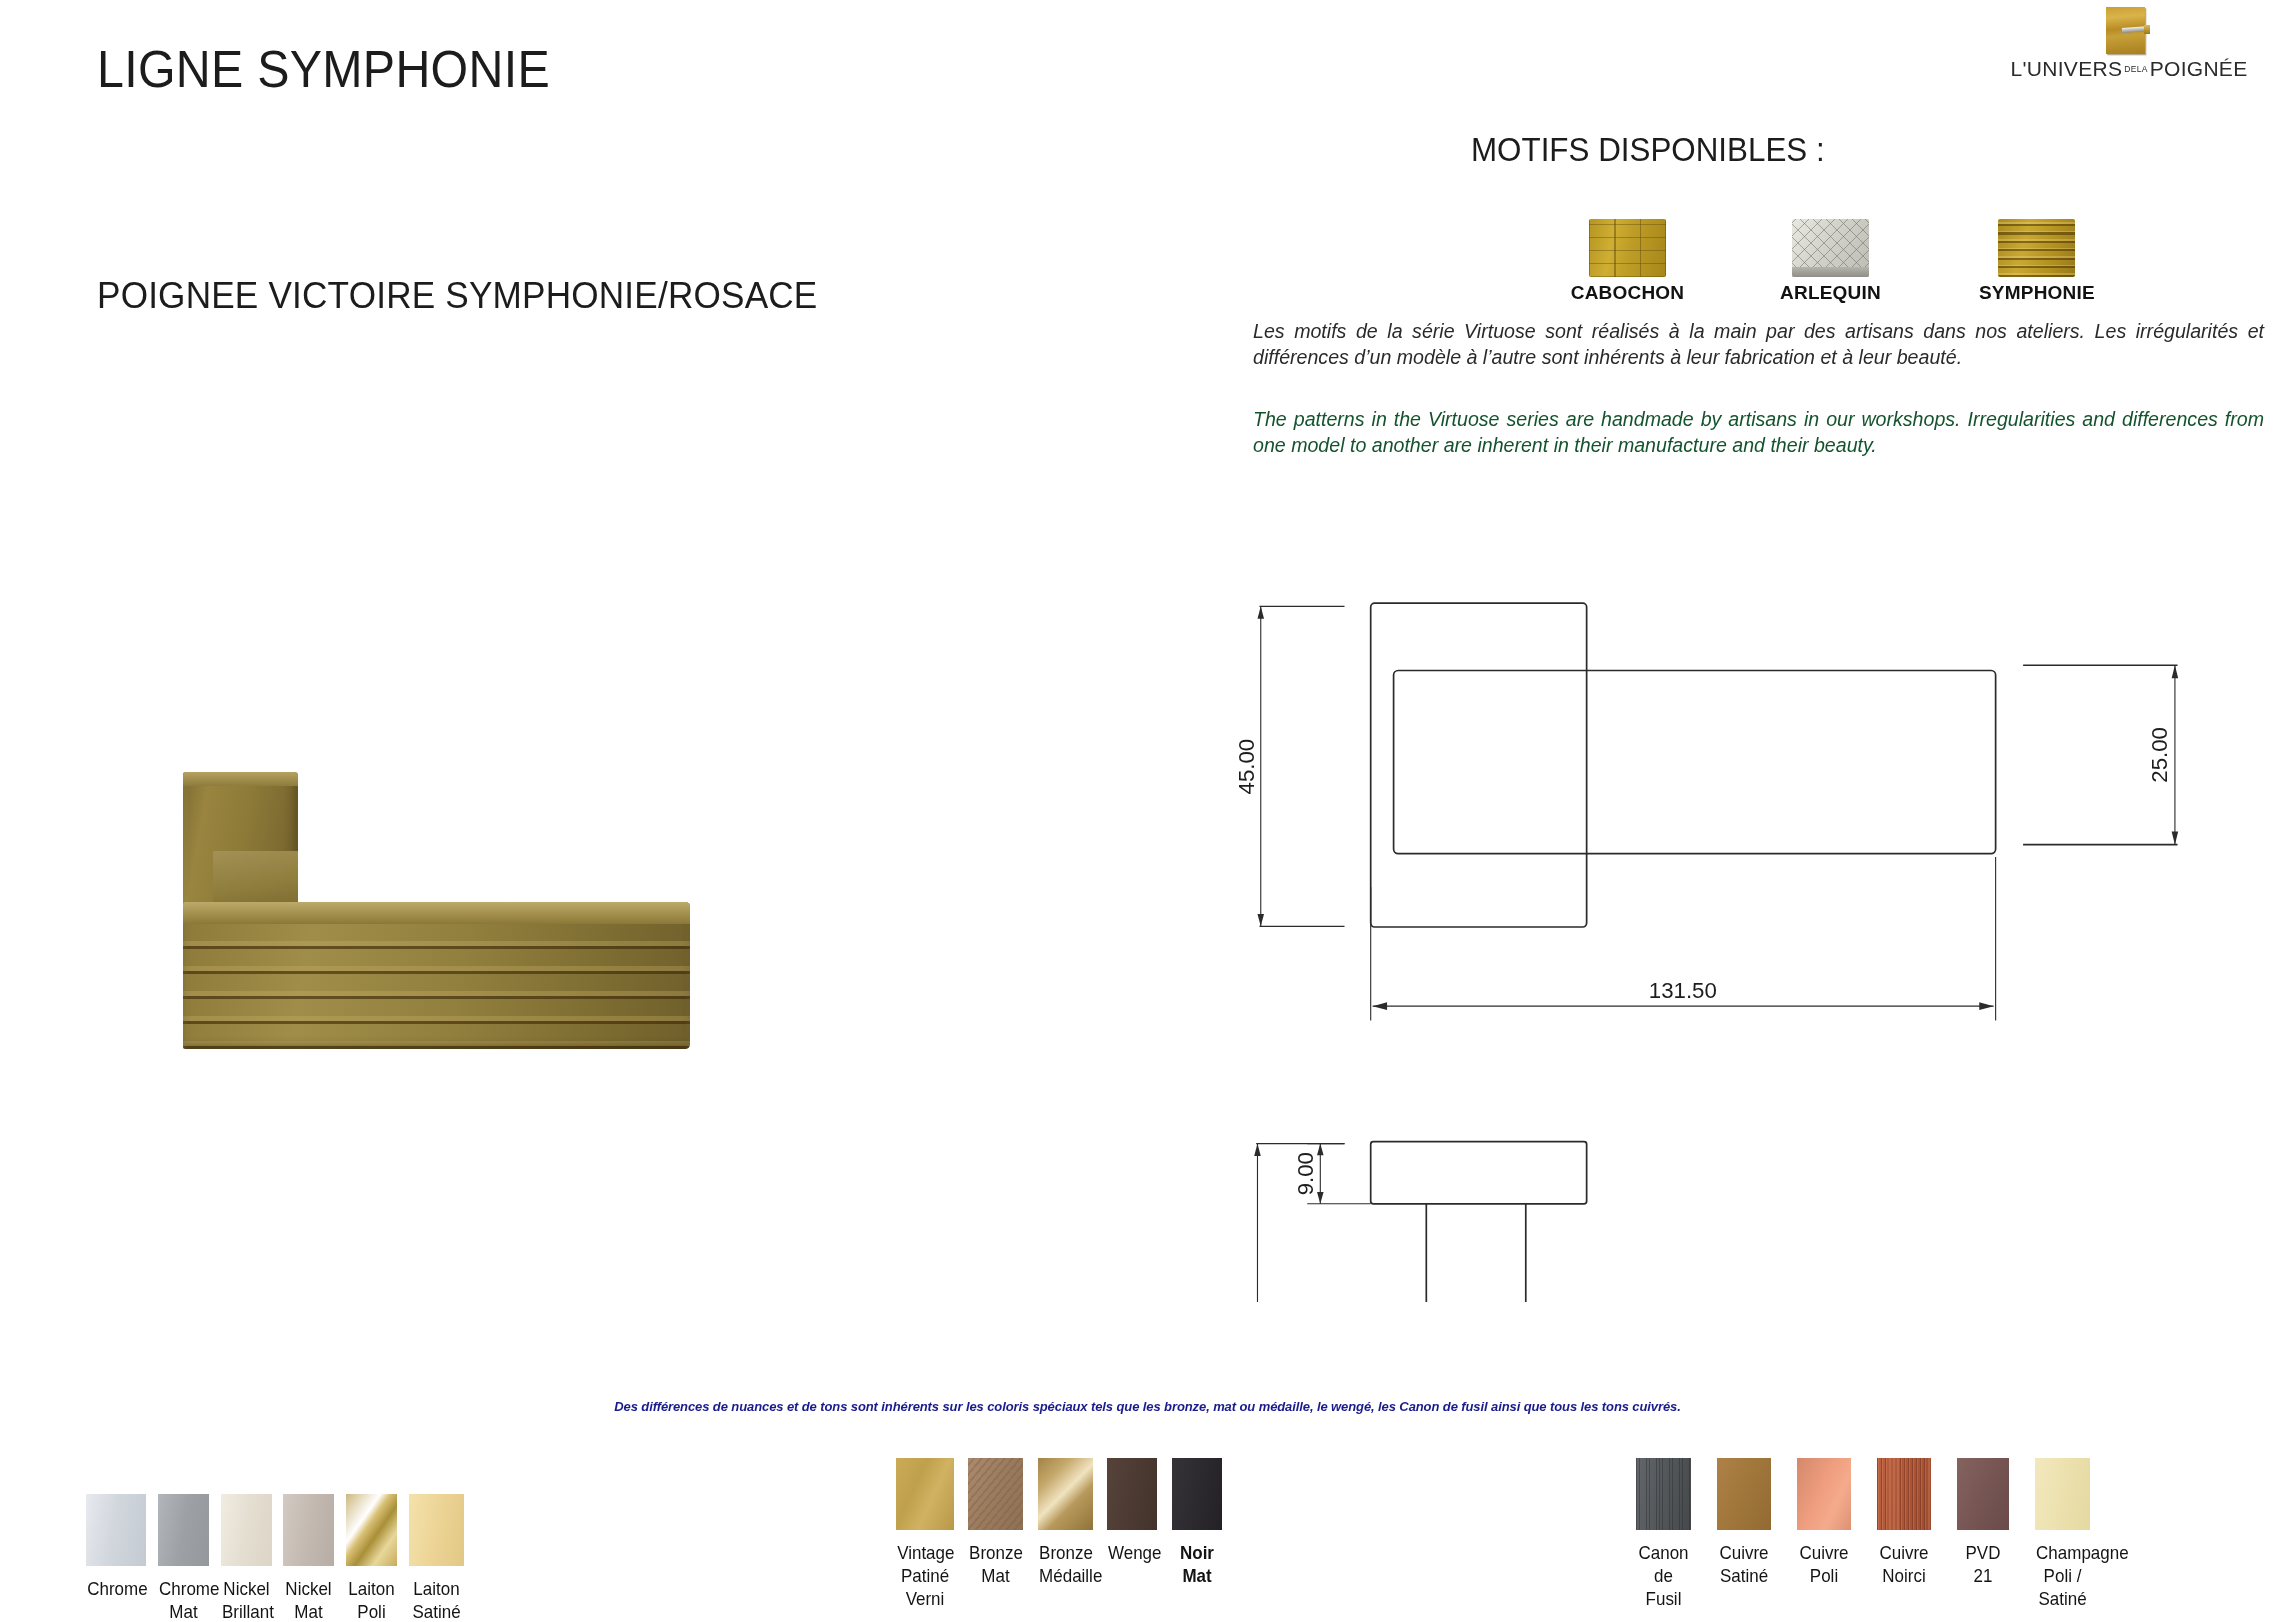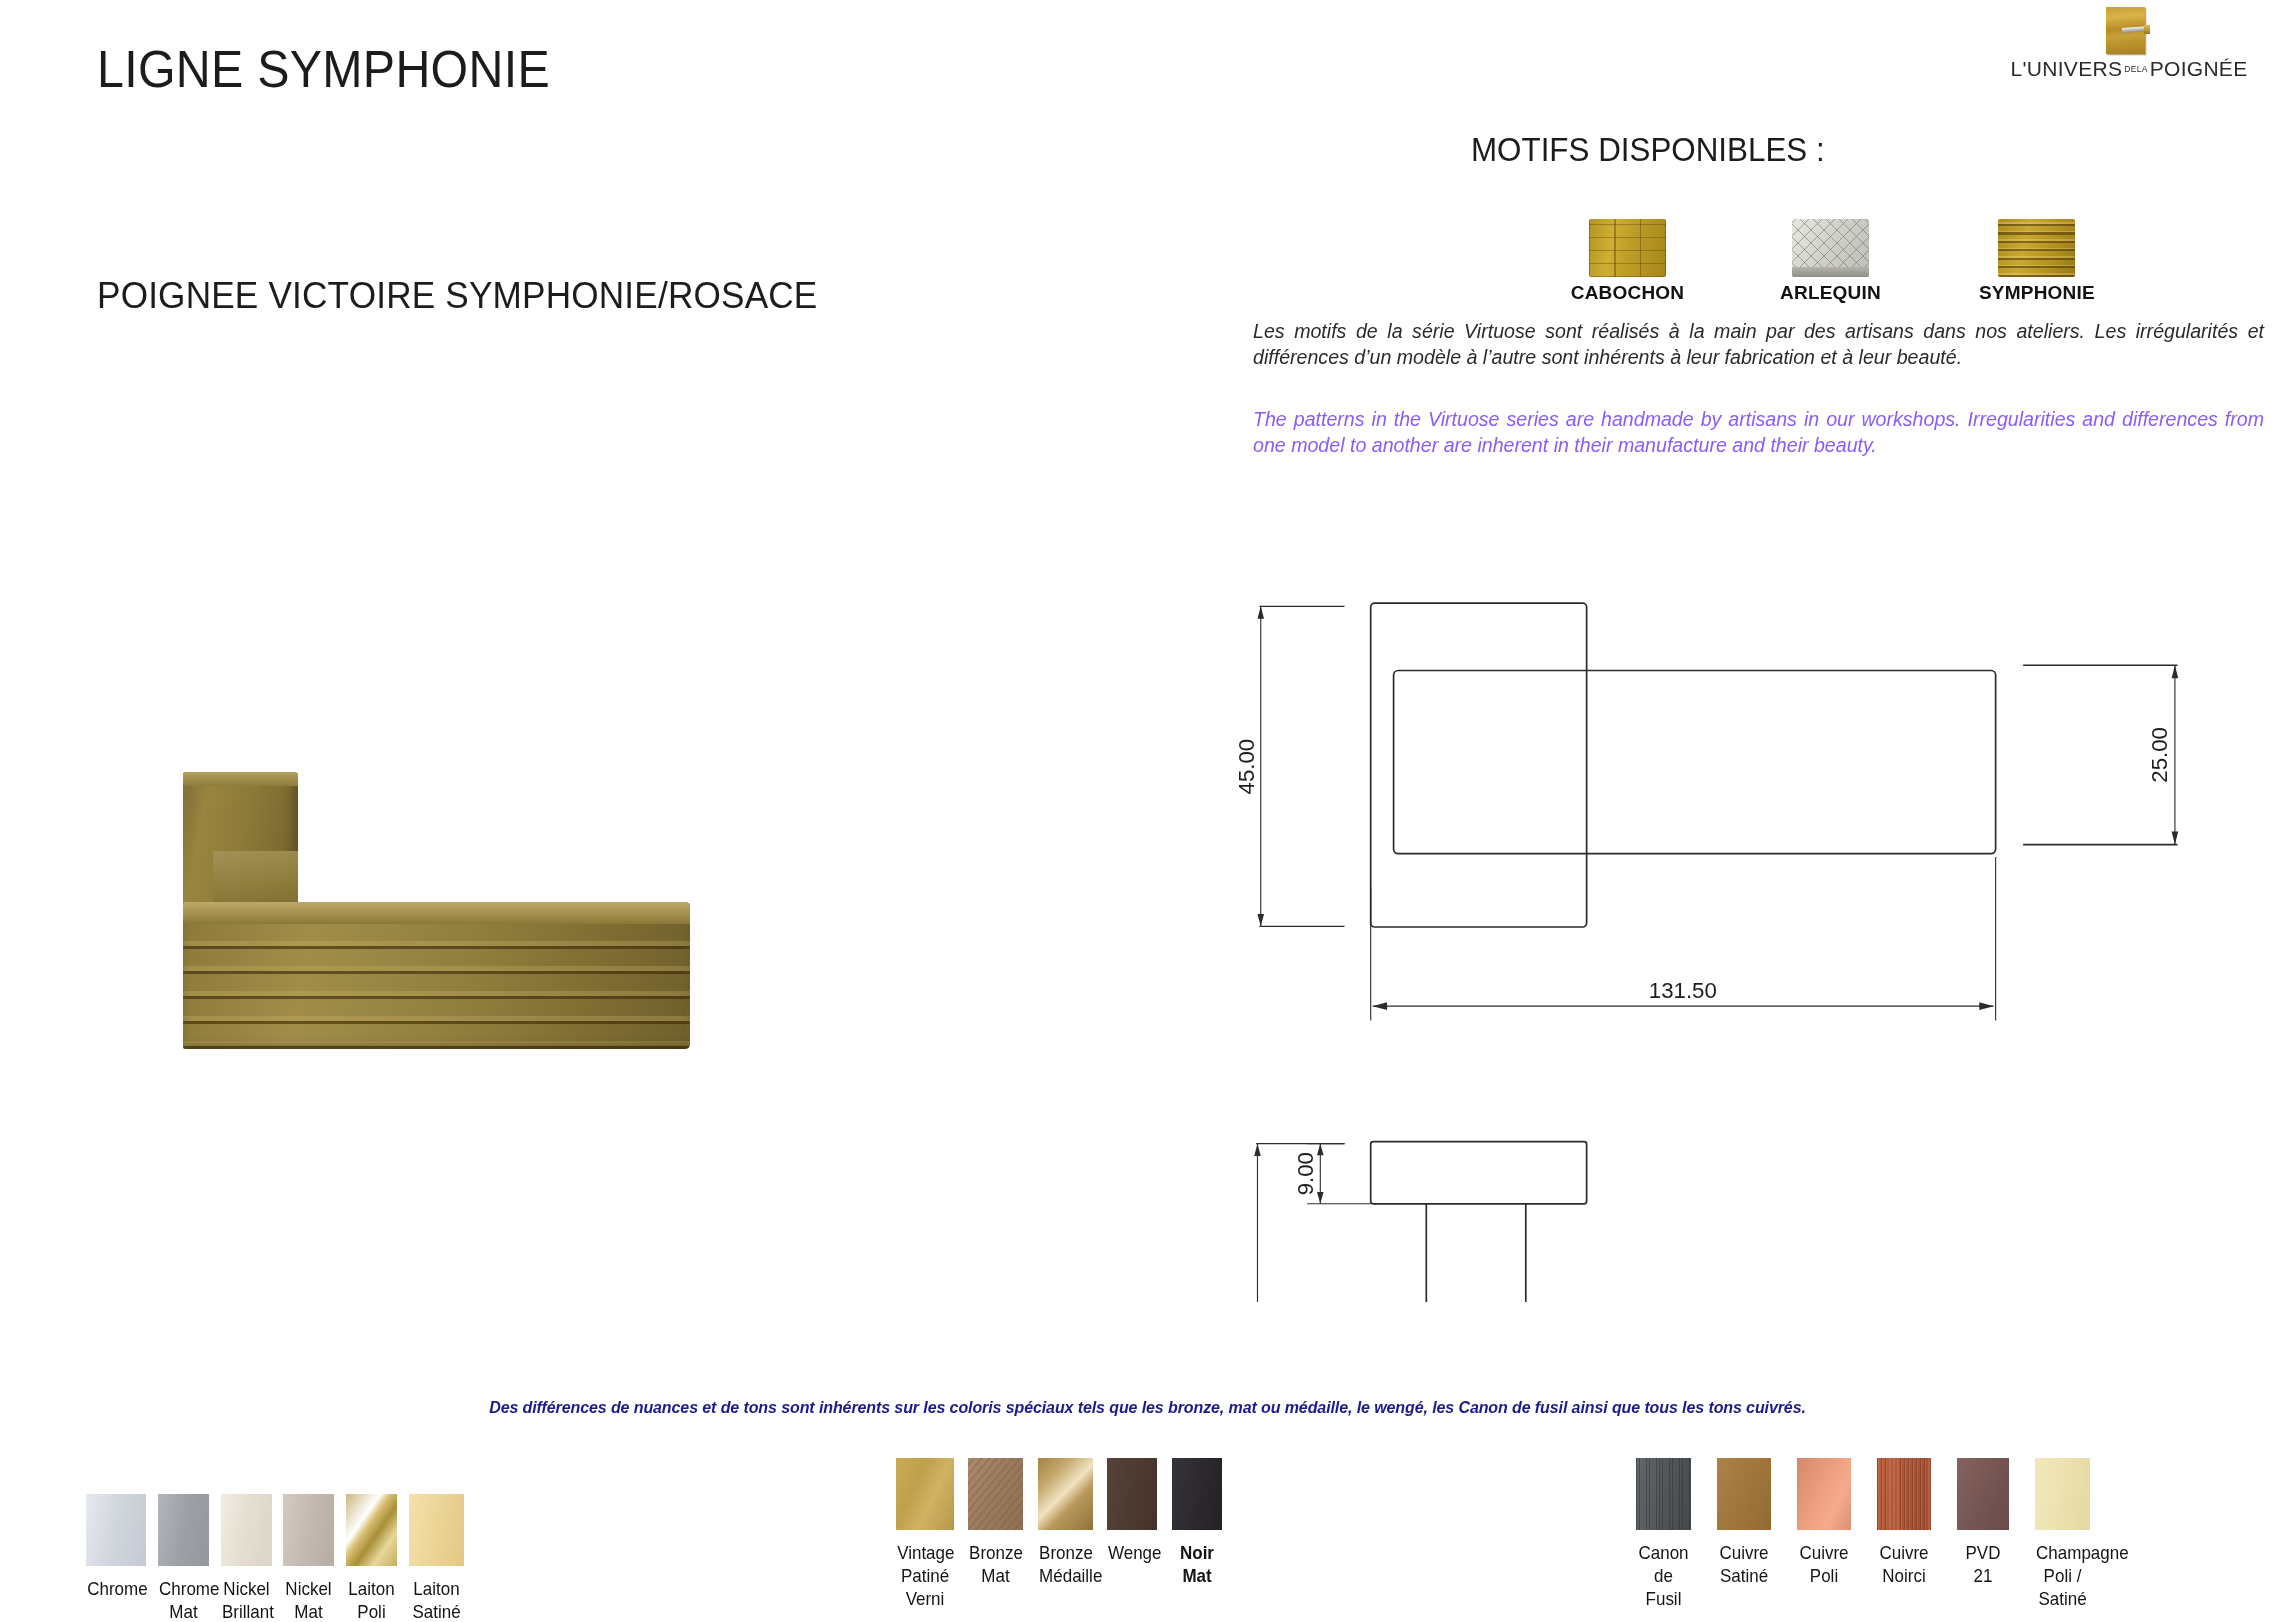--- a/index.html
+++ b/index.html
@@ -88,21 +88,21 @@
     border-radius: 2px;
   }
 
   
   .desc-fr, .desc-en {
     position: absolute; left: 1253px; width: 1011px;
     font-style: italic; font-size: 19.6px; line-height: 1.33;
     text-align: justify; text-justify: inter-word;
   }
   .desc-fr { top: 318px; color: #2a2a2a; }
-  .desc-en { top: 406px; color: #8b5cf6; }
+  .desc-en { top: 406px; color: #14532d; }
 
   
   .photo { position: absolute; left: 167px; top: 772px; width: 805px; height: 294px; }
   .rose {
     position: absolute; left: 16.4px; top: 0px; width: 115px; height: 203px;
     background: linear-gradient(100deg,#7d6a33 0%, #99853f 18%, #8d7a38 48%, #7a6830 78%, #6d5d2a 100%);
     border-radius: 2.6px 3.9px 3.9px 2.6px;
     box-shadow: inset -3.9px 0 9.2px rgba(60,48,16,0.45), inset 2.6px 0 6.5px rgba(255,235,170,0.13);
   }
   .rose-top {
@@ -131,21 +131,21 @@
     border-radius: 2px 4.6px 0 0;
   }
 
   
   .tech { position: absolute; left: 1230px; top: 569px; width: 1047px; height: 733px; }
   .tech svg { display: block; }
 
   
   .blue-note {
     position: absolute; left: 0; top: 1399px; width: 2295px; text-align: center;
-    font-size: 16px; font-style: italic; font-weight: bold; color: #1b1b8c;
+    font-size: 13px; font-style: italic; font-weight: bold; color: #1b1b8c;
     letter-spacing: -0.1px;
   }
 
   
   .fin-group { position: absolute; top: 1458px; display: flex; align-items: flex-start; }
   .fin-item { text-align: center; }
   .fin-sw { height: 72px; border: 0; }
   .fin-label { font-size: 17.7px; color: #141414; line-height: 1.3; margin-top: 11.8px; white-space: pre-line;
     transform: scaleX(0.96); }
   .g1 { left: 86px; margin-top: 36px; }

